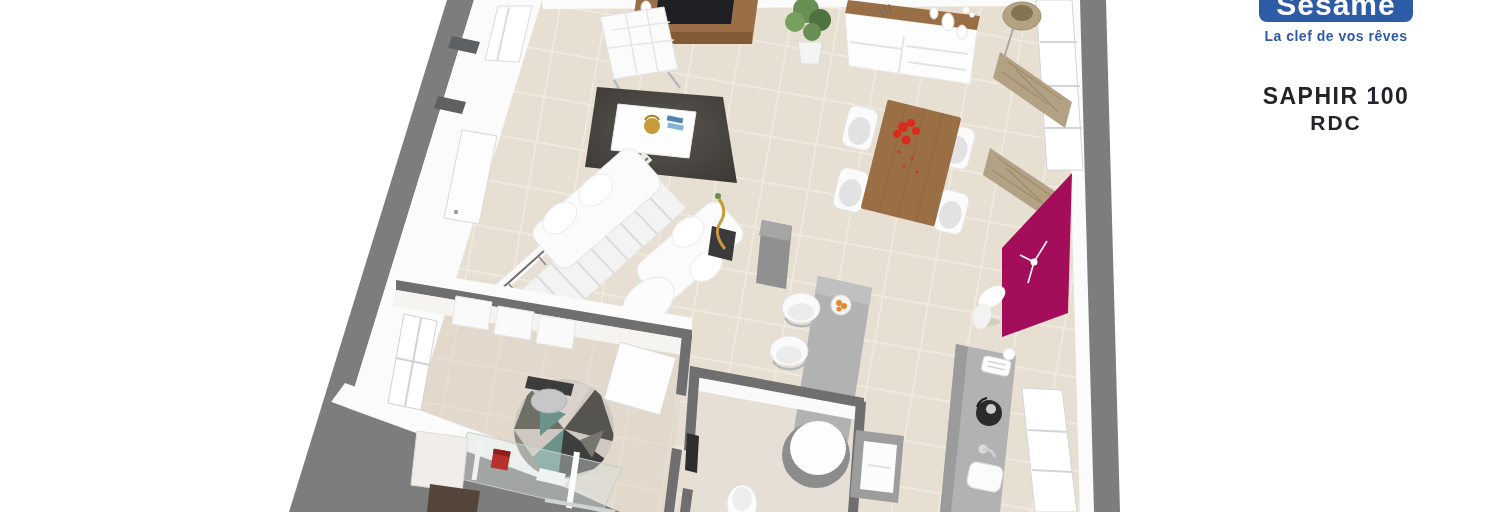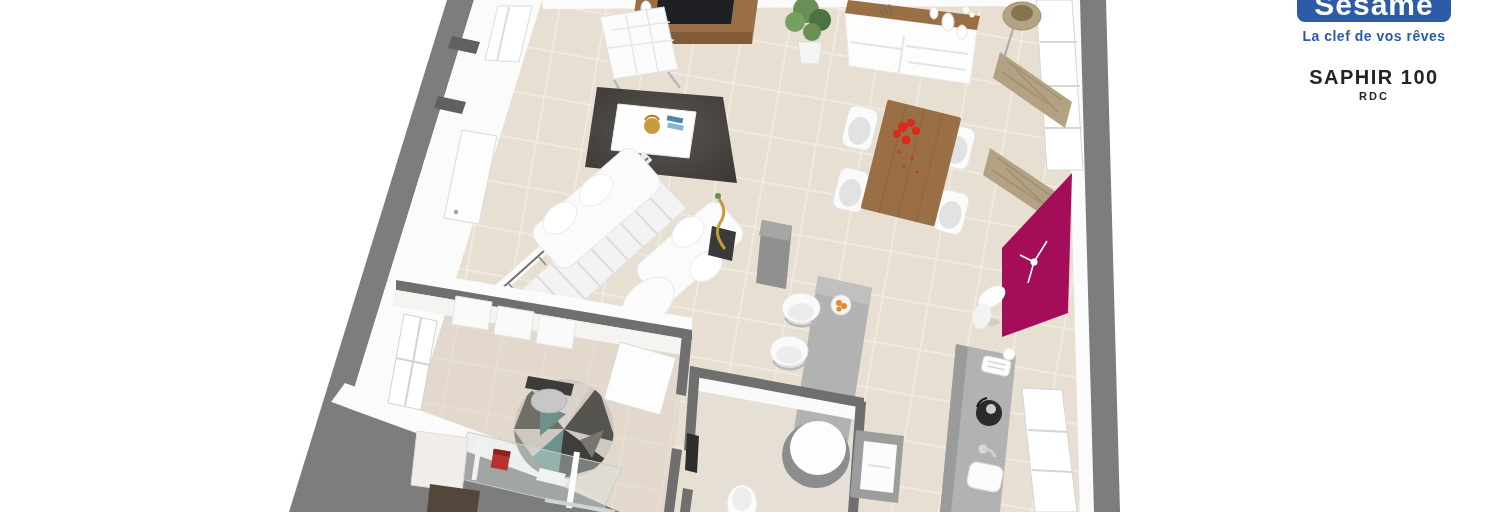--- a/index.html
+++ b/index.html
@@ -16,39 +16,39 @@
   .wface{fill:var(--wall-white,#fbfbfb);}
   .floor{fill:var(--floor-beige,#e7dfd2);}
   .groutline{stroke:var(--floor-grout,#f3eee5);stroke-width:3;fill:none;}
   .wood{fill:var(--wood,#9b6f45);}
   .magenta{fill:var(--magenta,#a30d59);}
   .curtain{fill:var(--curtain,#b3a183);}
   .rugstop1{stop-color:var(--rug-light,#5a5550);}
   .rugstop2{stop-color:var(--rug-dark,#3c3936);}
 
   .brand{
-    position:absolute;left:1274px;top:0;width:200px;text-align:center;
+    position:absolute;left:1236px;top:0;width:200px;text-align:center;
   }
   .logo-box{
     width:154px;height:40px;margin:-18px auto 0;
     background:var(--logo-blue,#2d5ba6);border-radius:8px;
     color:#ffffff;font-weight:bold;font-size:30px;line-height:46px;
     letter-spacing:1px;
   }
   .tagline{
     margin-top:6px;color:var(--logo-blue,#2d5ba6);
     font-size:14px;font-weight:bold;letter-spacing:0.5px;
   }
   .plan-title{
-    margin-top:22px;color:var(--title-color,#23232b);
-    font-size:20px;font-weight:800;letter-spacing:1.5px;text-align:center;
+    margin-top:39px;color:var(--title-color,#23232b);
+    font-size:23px;font-weight:800;letter-spacing:1.5px;text-align:center;
   }
   .floor-label{
     margin-top:1px;color:var(--title-color,#23232b);
-    font-size:11px;font-weight:800;letter-spacing:2px;
+    font-size:21px;font-weight:800;letter-spacing:2px;
   }
 </style>
 </head>
 <body>
 
 <div class="stage">
 
 <svg width="1504" height="512" viewBox="0 0 1504 512">
   <defs>
     <pattern id="tiles" width="46" height="46" patternUnits="userSpaceOnUse" patternTransform="rotate(10)">

